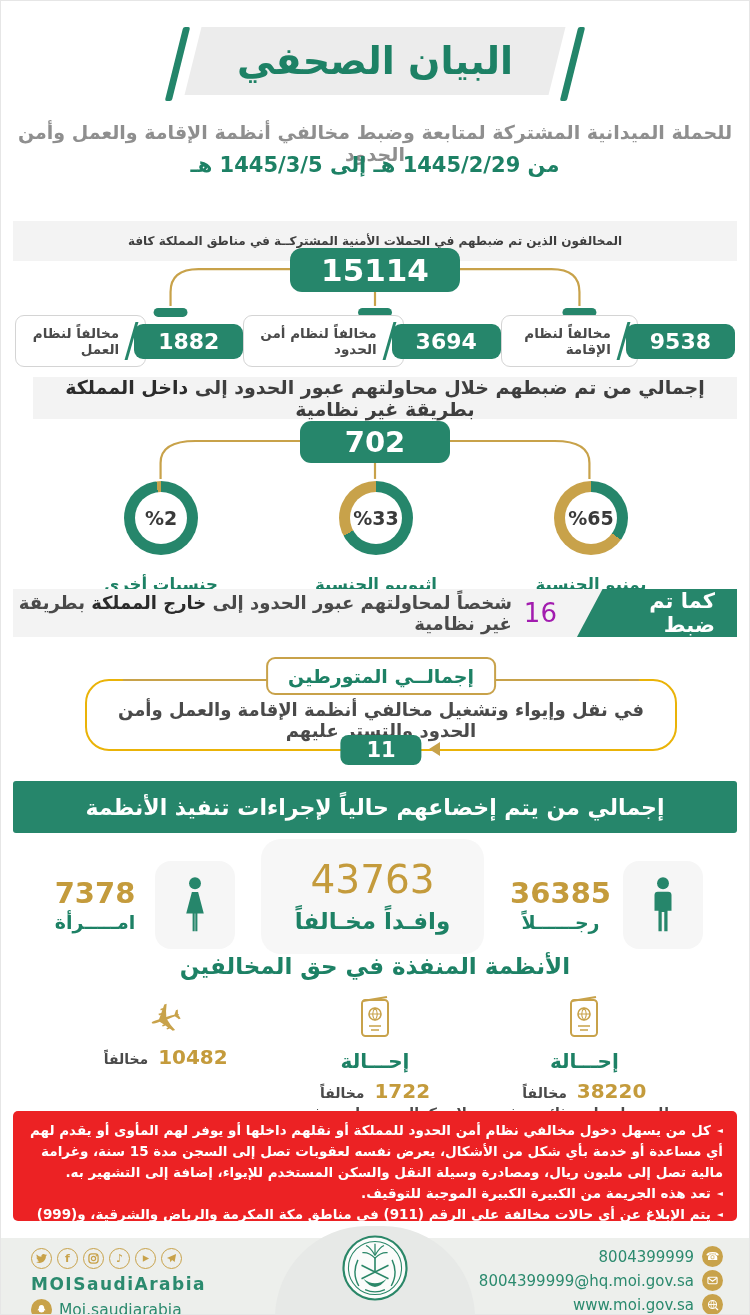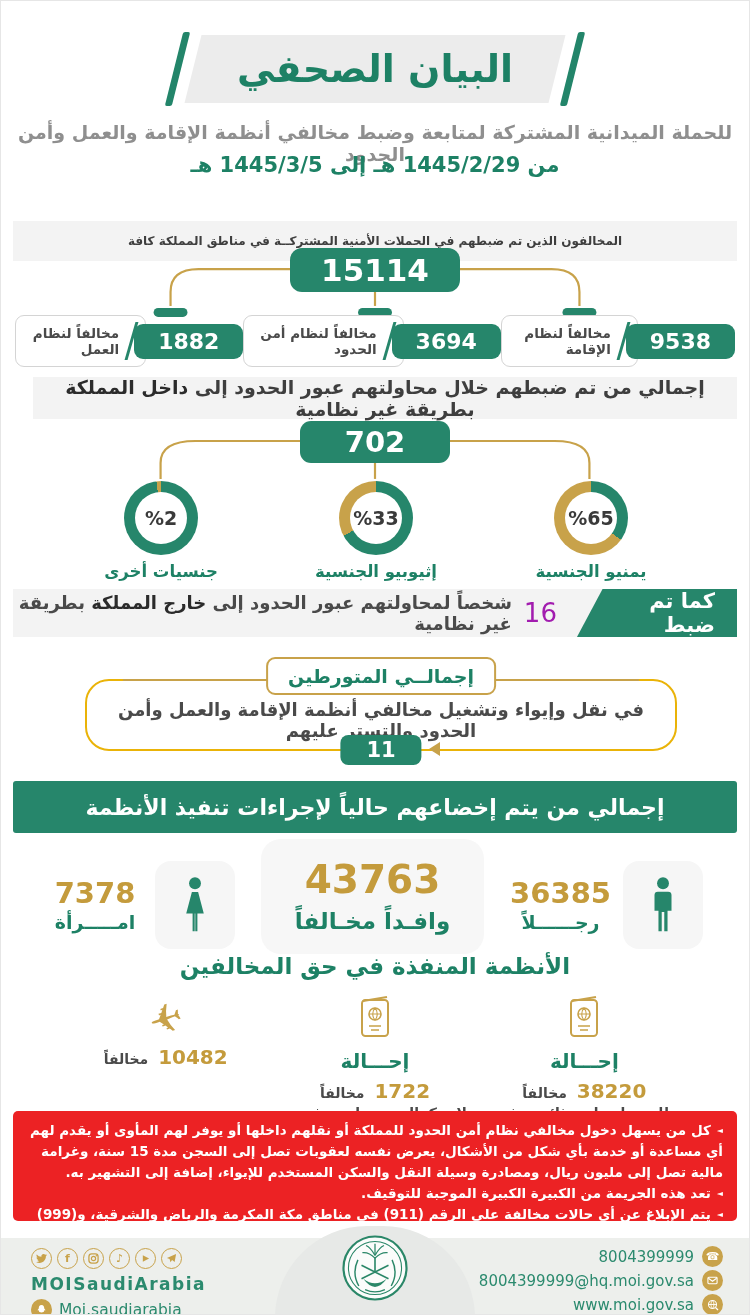--- a/index.html
+++ b/index.html
@@ -2,21 +2,21 @@
 <html dir="rtl" lang="ar"><head>
 <meta charset="utf-8">
 <style>
   * { margin:0; padding:0; box-sizing:border-box; }
   body { background:#fff; font-family:"DejaVu Sans", sans-serif; }
   .page { position:relative; width:750px; height:1315px; margin:0 auto; background:#fff;
           border:1px solid #E6E6E6; overflow:hidden; direction:rtl; }
   .abs { position:absolute; left:0; right:0; }
 
   
-  .title-row { top:26px; height:84px; display:flex; justify-content:center; align-items:center; gap:12px; }
+  .title-row { top:26px; height:84px; display:flex; justify-content:center; align-items:flex-start; gap:12px; }
   .slash { width:7px; height:74px; background:#23856A; transform:skewX(-14deg); border-radius:2px; }
   .title-box { position:relative; padding:12px 44px; }
   .title-bg { position:absolute; inset:0; background:#ECECEC; transform:skewX(-14deg); }
   .title-text { position:relative; color:#1D8165; font-size:38px; font-weight:bold; }
   .subtitle { top:120px; text-align:center; color:#8F8F8F; font-weight:bold; font-size:19px; }
   .date { top:152px; text-align:center; color:#1D8165; font-weight:bold; font-size:21px; }
 
   
   .strip { left:12px; right:12px; background:#F3F3F3; display:flex; align-items:center; justify-content:center;
            text-align:center; font-weight:bold; color:#3E3E3E; }
@@ -41,21 +41,21 @@
 
   
   .tree2 { top:420px; height:60px; }
   .total-box2 { width:150px; height:42px; font-size:29px; border-radius:11px; }
   .donut-area { top:480px; height:100px; }
   .donut-col { position:absolute; width:170px; text-align:center; }
   .donut { width:74px; height:74px; border-radius:50%; margin:0 auto; position:relative;
            display:flex; align-items:center; justify-content:center; }
   .donut::before { content:""; position:absolute; inset:11px; background:#fff; border-radius:50%; }
   .donut-pct { position:relative; direction:ltr; font-weight:800; font-size:19px; color:#3A3A3A; }
-  .donut-label { margin-top:7px; color:#1D8165; font-weight:bold; font-size:16.5px; }
+  .donut-label { margin-top:20px; color:#1D8165; font-weight:bold; font-size:16.5px; }
 
   
   .catch-strip { top:588px; left:12px; right:12px; height:48px; background:#F3F3F3;
                  display:flex; align-items:center; direction:rtl; }
   .catch-badge { background:#26866B; color:#fff; font-weight:bold; font-size:21px; height:100%;
                  display:flex; align-items:center; padding:0 22px 0 34px;
                  clip-path:polygon(16% 0, 100% 0, 100% 100%, 0 100%); }
   .catch-value { color:#a21caf; font-weight:400; font-size:26px; margin:0 20px 0 12px; }
   .catch-text { font-size:18px; font-weight:bold; color:#4A4A4A; }
   .catch-text b { color:#2B2B2B; font-weight:800; }
@@ -79,21 +79,21 @@
             color:#fff; display:flex; align-items:center; justify-content:center; font-weight:bold; font-size:22px; }
   .people-row { top:838px; height:115px; display:flex; justify-content:space-between;
                 padding:0 46px; direction:rtl; }
   .people-group { display:flex; align-items:center; gap:12px; margin-top:16px; }
   .icon-tile { width:80px; height:88px; background:#F6F6F6; border-radius:16px;
                display:flex; align-items:center; justify-content:center; }
   .people-nums { text-align:center; min-width:96px; }
   .people-value { color:#C49B3C; font-weight:800; font-size:29px; }
   .people-label { color:#1D8165; font-weight:bold; font-size:19px; margin-top:1px; }
   .total-card { background:#F7F7F7; border-radius:20px; padding:18px 34px 20px; text-align:center; min-width:208px; }
-  .total-value { font-size:39px; color:#C49B3C; font-weight:700; }
+  .total-value { font-size:39px; color:#C49B3C; font-weight:400; }
   .total-label { font-size:23px; color:#1D8165; font-weight:bold; margin-top:6px; }
 
   
   .actions-title { top:952px; text-align:center; color:#1D8165; font-weight:800; font-size:23px; }
   .actions-row { top:988px; display:flex; justify-content:space-around; padding:0 60px; direction:rtl; }
   .action { width:200px; text-align:center; }
   .action-icon { height:50px; display:flex; align-items:flex-end; justify-content:center; }
   .plane-glyph { font-size:40px; color:#C8A24A; display:inline-block; transform:scaleX(-1) rotate(18deg); line-height:1; }
   .action-title { color:#1D8165; font-weight:800; font-size:20px; margin-top:10px; }
   .action-line { margin-top:6px; font-size:14px; color:#4A4A4A; font-weight:bold; }

